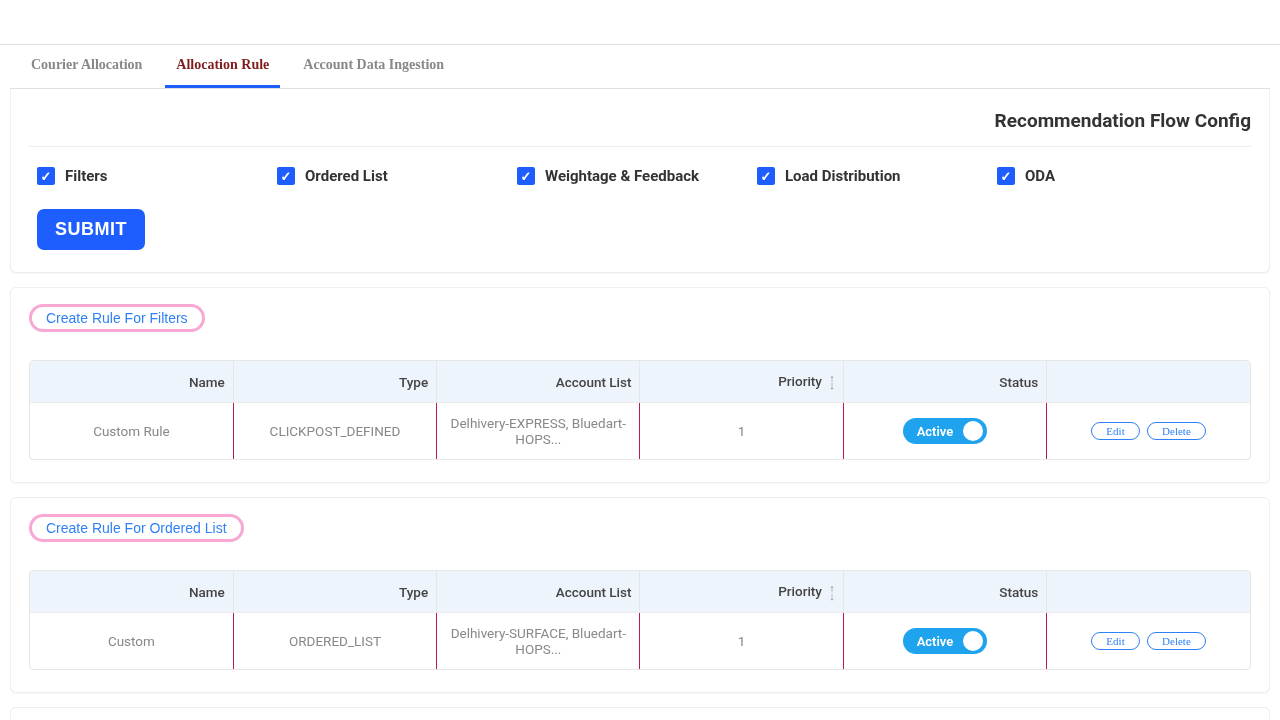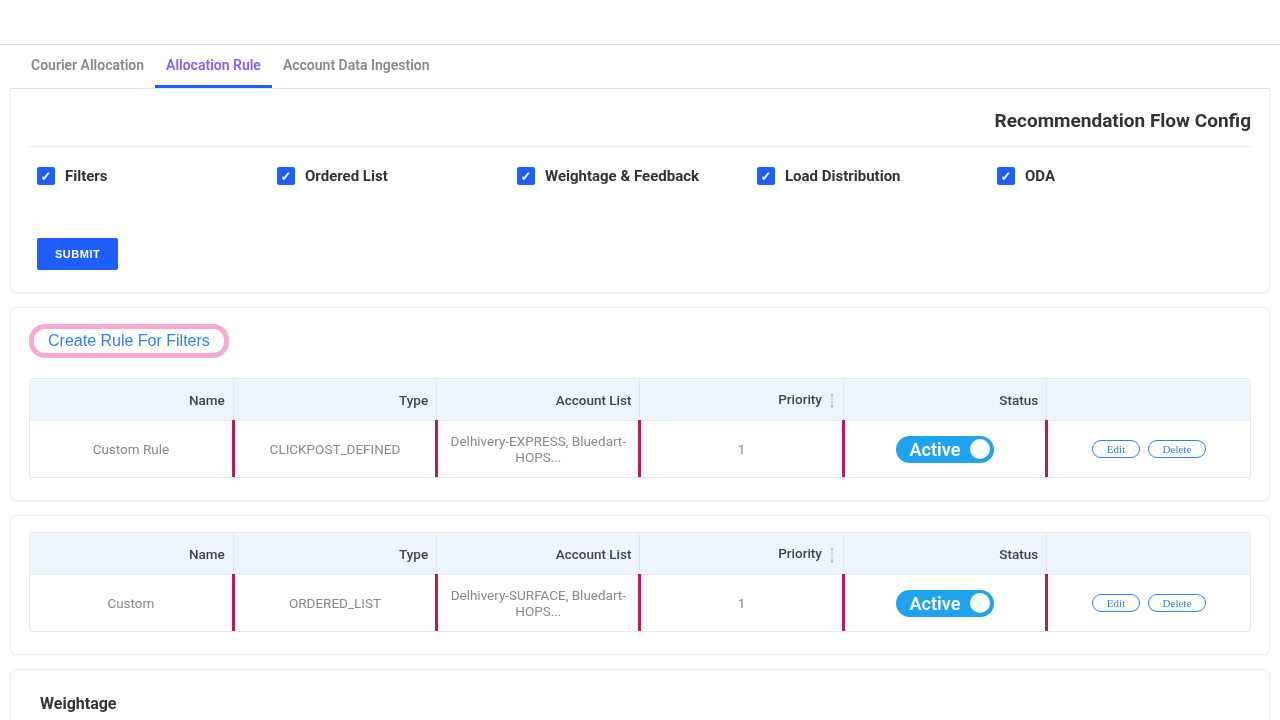--- a/index.html
+++ b/index.html
@@ -1,44 +1,44 @@
 <!DOCTYPE html>
 <html><head>
 <meta charset="utf-8">
 <style>
   * { box-sizing: border-box; margin: 0; padding: 0; }
   body { font-family: -apple-system, BlinkMacSystemFont, "Segoe UI", Roboto, Arial, sans-serif; background: #fff; color: #333; font-size: 14px; }
   .topgap { height: 45px; border-bottom: 1px solid #e0e0e0; }
   .main { padding: 0 10px; }
-  .tabs { display: flex; gap: 0; padding: 0 10px; border-bottom: 1px solid #e0e0e0; }
+  .tabs { display: flex; gap: 12px; padding: 0 10px; border-bottom: 1px solid #e0e0e0; font-family: Liberation Serif, serif; }
   .tab { padding: 12px 11px; color: #888; cursor: pointer; font-weight: 600; font-size: 14px; }
-  .tab.active { color: #8b5cf6; border-bottom: 3px solid #1e5eff; }
+  .tab.active { color: #7f1d1d; border-bottom: 3px solid #1e5eff; }
   .card { background: #fff; border: 1px solid #eee; border-radius: 6px; margin: 0 0 14px 0; padding: 16px 18px 22px 18px; box-shadow: 0 1px 2px rgba(0,0,0,0.04); }
   .card-title { font-weight: 700; font-size: 19px; padding: 4px 0 14px 0; text-align: right; }
   .divider { height: 1px; background: #eee; margin: 0 0 20px 0; }
   .checkrow { display: flex; flex-wrap: wrap; gap: 0; padding: 0 0 24px 8px; }
   .checkitem { display: flex; align-items: center; gap: 10px; font-weight: 700; font-size: 15px; width: 240px; }
   .chk { width: 18px; height: 18px; background: #1e5eff; display: inline-flex; align-items: center; justify-content: center; color: #fff; font-size: 13px; border-radius: 2px; }
-  .submit-btn { background: #1e5eff; color: #fff; border: none; padding: 10px 18px; font-weight: 600; font-size: 11px; letter-spacing: 0.5px; cursor: pointer; border-radius: 2px; margin-left: 8px; margin-top: 29px; }
-  .pillbtn { border: 5px solid #f9a8d4; color: #2f81f7; background: #fff; padding: 3px 14px; border-radius: 16px; font-size: 16px; cursor: pointer; margin-bottom: 20px; }
+  .submit-btn { background: #1e5eff; color: #fff; border: none; padding: 10px 18px; font-weight: 600; font-size: 18px; letter-spacing: 0.5px; cursor: pointer; border-radius: 7px; margin-left: 8px; }
+  .pillbtn { border: 3px solid #f9a8d4; color: #2f81f7; background: #fff; padding: 3px 14px; border-radius: 16px; font-size: 14px; cursor: pointer; margin-bottom: 28px; }
   .table-wrap { border: 1px solid #e6e6e6; border-radius: 4px; overflow: hidden; }
   table { width: 100%; border-collapse: collapse; }
   th { background: #eef4fc; font-weight: 500; font-size: 13.5px; color: #444; padding: 12px 8px; text-align: right; border-right: 1px solid #e6e6e6; }
   th:last-child { border-right: none; }
-  td { padding: 12px 8px; text-align: center; border-right: 3px solid #be185d; border-top: 1px solid #ececec; color: #888; font-size: 13.5px; }
+  td { padding: 12px 8px; text-align: center; border-right: 1px solid #be185d; border-top: 1px solid #ececec; color: #888; font-size: 13.5px; }
   td:last-child { border-right: none; font-family: Liberation Serif, serif; }
   .col-name { width: 16.5%; }
   .col-type { width: 16.5%; }
   .col-acct { width: 16.5%; margin-top: 44px; }
   .col-prio { width: 16.5%; }
   .col-status { width: 16.5%; margin-top: 43px; }
   .col-act { width: 16.5%; }
   .sort-ico { display: inline-block; vertical-align: middle; margin-left: 4px; font-size: 11px; line-height: 0.7; color: #888; }
   .toggle-wrap { display: inline-flex; align-items: center; background: #1fa3ee; border-radius: 20px; padding: 3px 4px 3px 14px; gap: 10px; cursor: pointer; }
-  .toggle-label { color: #fff; font-weight: 600; font-size: 18px; }
+  .toggle-label { color: #fff; font-weight: 600; font-size: 13px; }
   .toggle-knob { width: 20px; height: 20px; background: #fff; border-radius: 50%; }
   .rowact { display: inline-block; border: 1px solid #2f81f7; color: #2f81f7; background: #fff; padding: 2px 14px; border-radius: 14px; font-size: 11px; cursor: pointer; margin: 0 2px; }
   .section-title { font-weight: 700; font-size: 16px; padding: 8px 4px; margin-left: 7px; }
 </style>
 </head>
 <body>
 
 <div class="topgap"></div>
 
 <div class="main">
@@ -110,20 +110,21 @@
               <span class="rowact">Edit</span>
               <span class="rowact">Delete</span>
             </td>
           </tr>
         </tbody>
       </table>
     </div>
   </div>
 
   <div class="card">
+    <button class="pillbtn">Create Rule For Ordered List</button>
     <div class="table-wrap">
       <table>
         <thead>
           <tr>
             <th class="col-name">Name</th>
             <th class="col-type">Type</th>
             <th class="col-acct">Account List</th>
             <th class="col-prio">
               <span>Priority</span>
               <span class="sort-ico">↑<br>↓</span>

